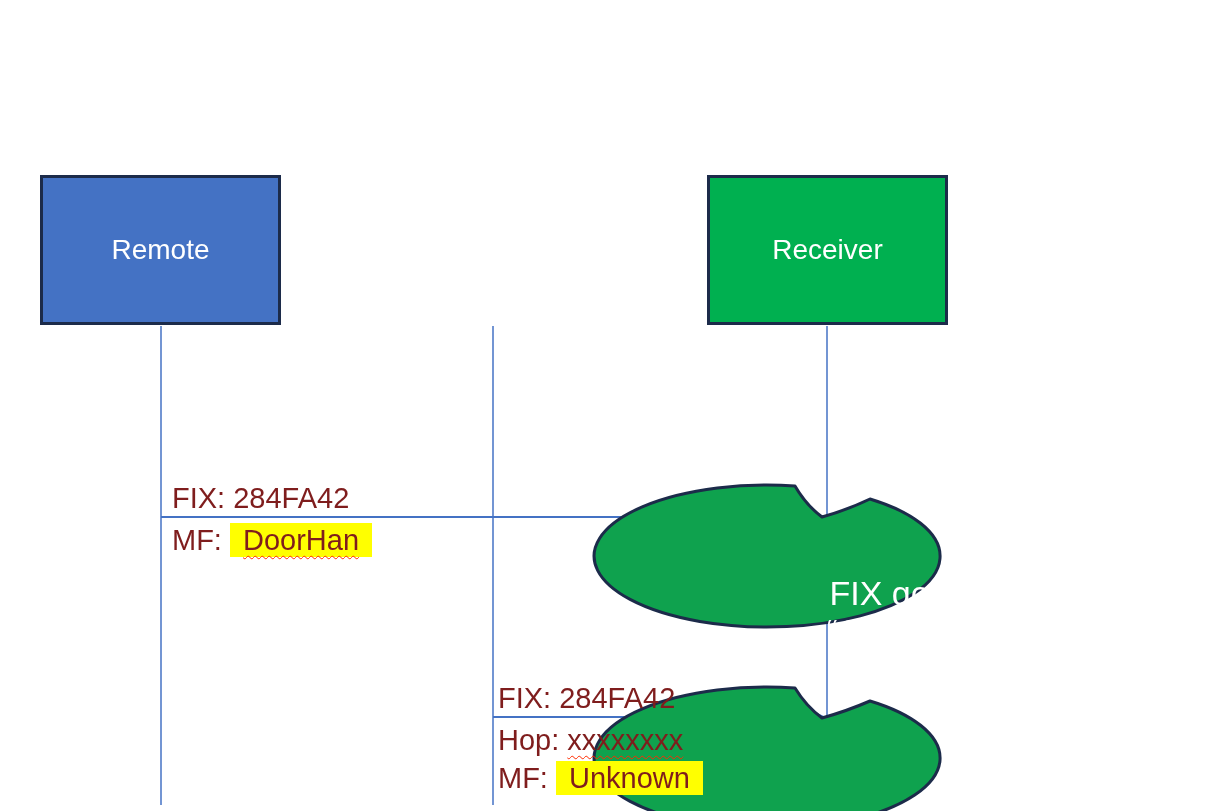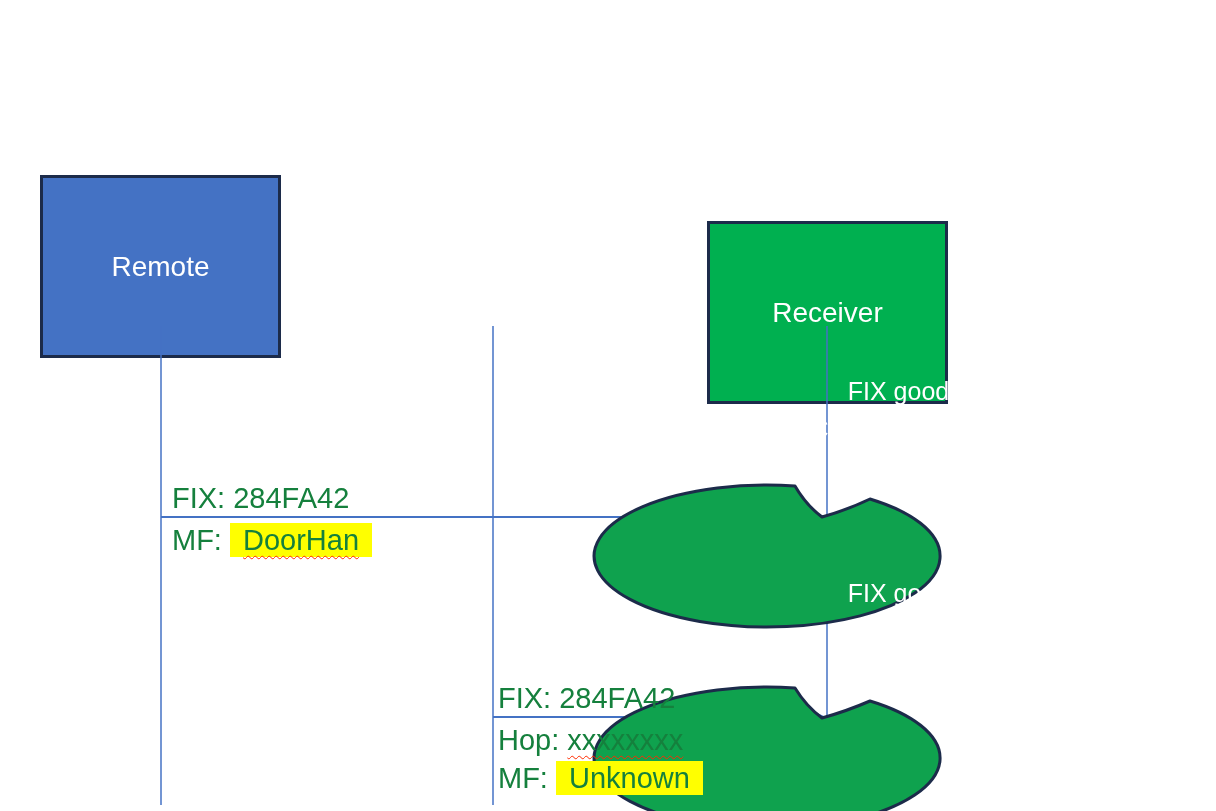--- a/index.html
+++ b/index.html
@@ -15,60 +15,60 @@
     left:57px;top:2px;
     font-size:72px;
     font-weight:300;
     color:#0b0b0b;
     letter-spacing:0px;
     white-space:nowrap;
   }
   .actor{
     position:absolute;
     top:175px;
-    width:241px;height:183px;
+    width:241px;height:150px;
     border:3px solid #1c2b4a;
     box-sizing:border-box;
     display:flex;align-items:center;justify-content:center;
   }
   .actor-label{
     color:#ffffff;
     font-size:28px;
     white-space:nowrap;
   }
   #actor-remote{left:40px;background:#4472c4;}
   #actor-flipper{left:373px;background:#ed7d31;}
-  #actor-receiver{left:707px;background:#00b050;margin-top:46px;}
+  #actor-receiver{left:707px;background:#00b050;}
   #diagram-svg{
     position:absolute;left:0;top:0;width:1216px;height:811px;
   }
   .msg-label{
     position:absolute;
     font-size:29px;
-    color:#15803d;
+    color:#7f1d1d;
     line-height:38px;
     white-space:nowrap;
   }
   .hl{
     background:#ffff00;
     padding:1px 13px;
   }
   .squiggle{
     text-decoration-line:underline;
     text-decoration-style:wavy;
     text-decoration-color:#ff2a00;
     text-decoration-thickness:1px;
     text-underline-offset:5px;
   }
   .callout-text{
     position:absolute;
     width:347px;
     text-align:center;
     color:#ffffff;
-    font-size:25px;
+    font-size:34px;
     line-height:38px;
   }
   #callout-text-1{left:725px;top:372px;}
   #callout-text-2{left:725px;top:574px;}
 </style>
 </head>
 <body>
 
 <div id="slide">
 

